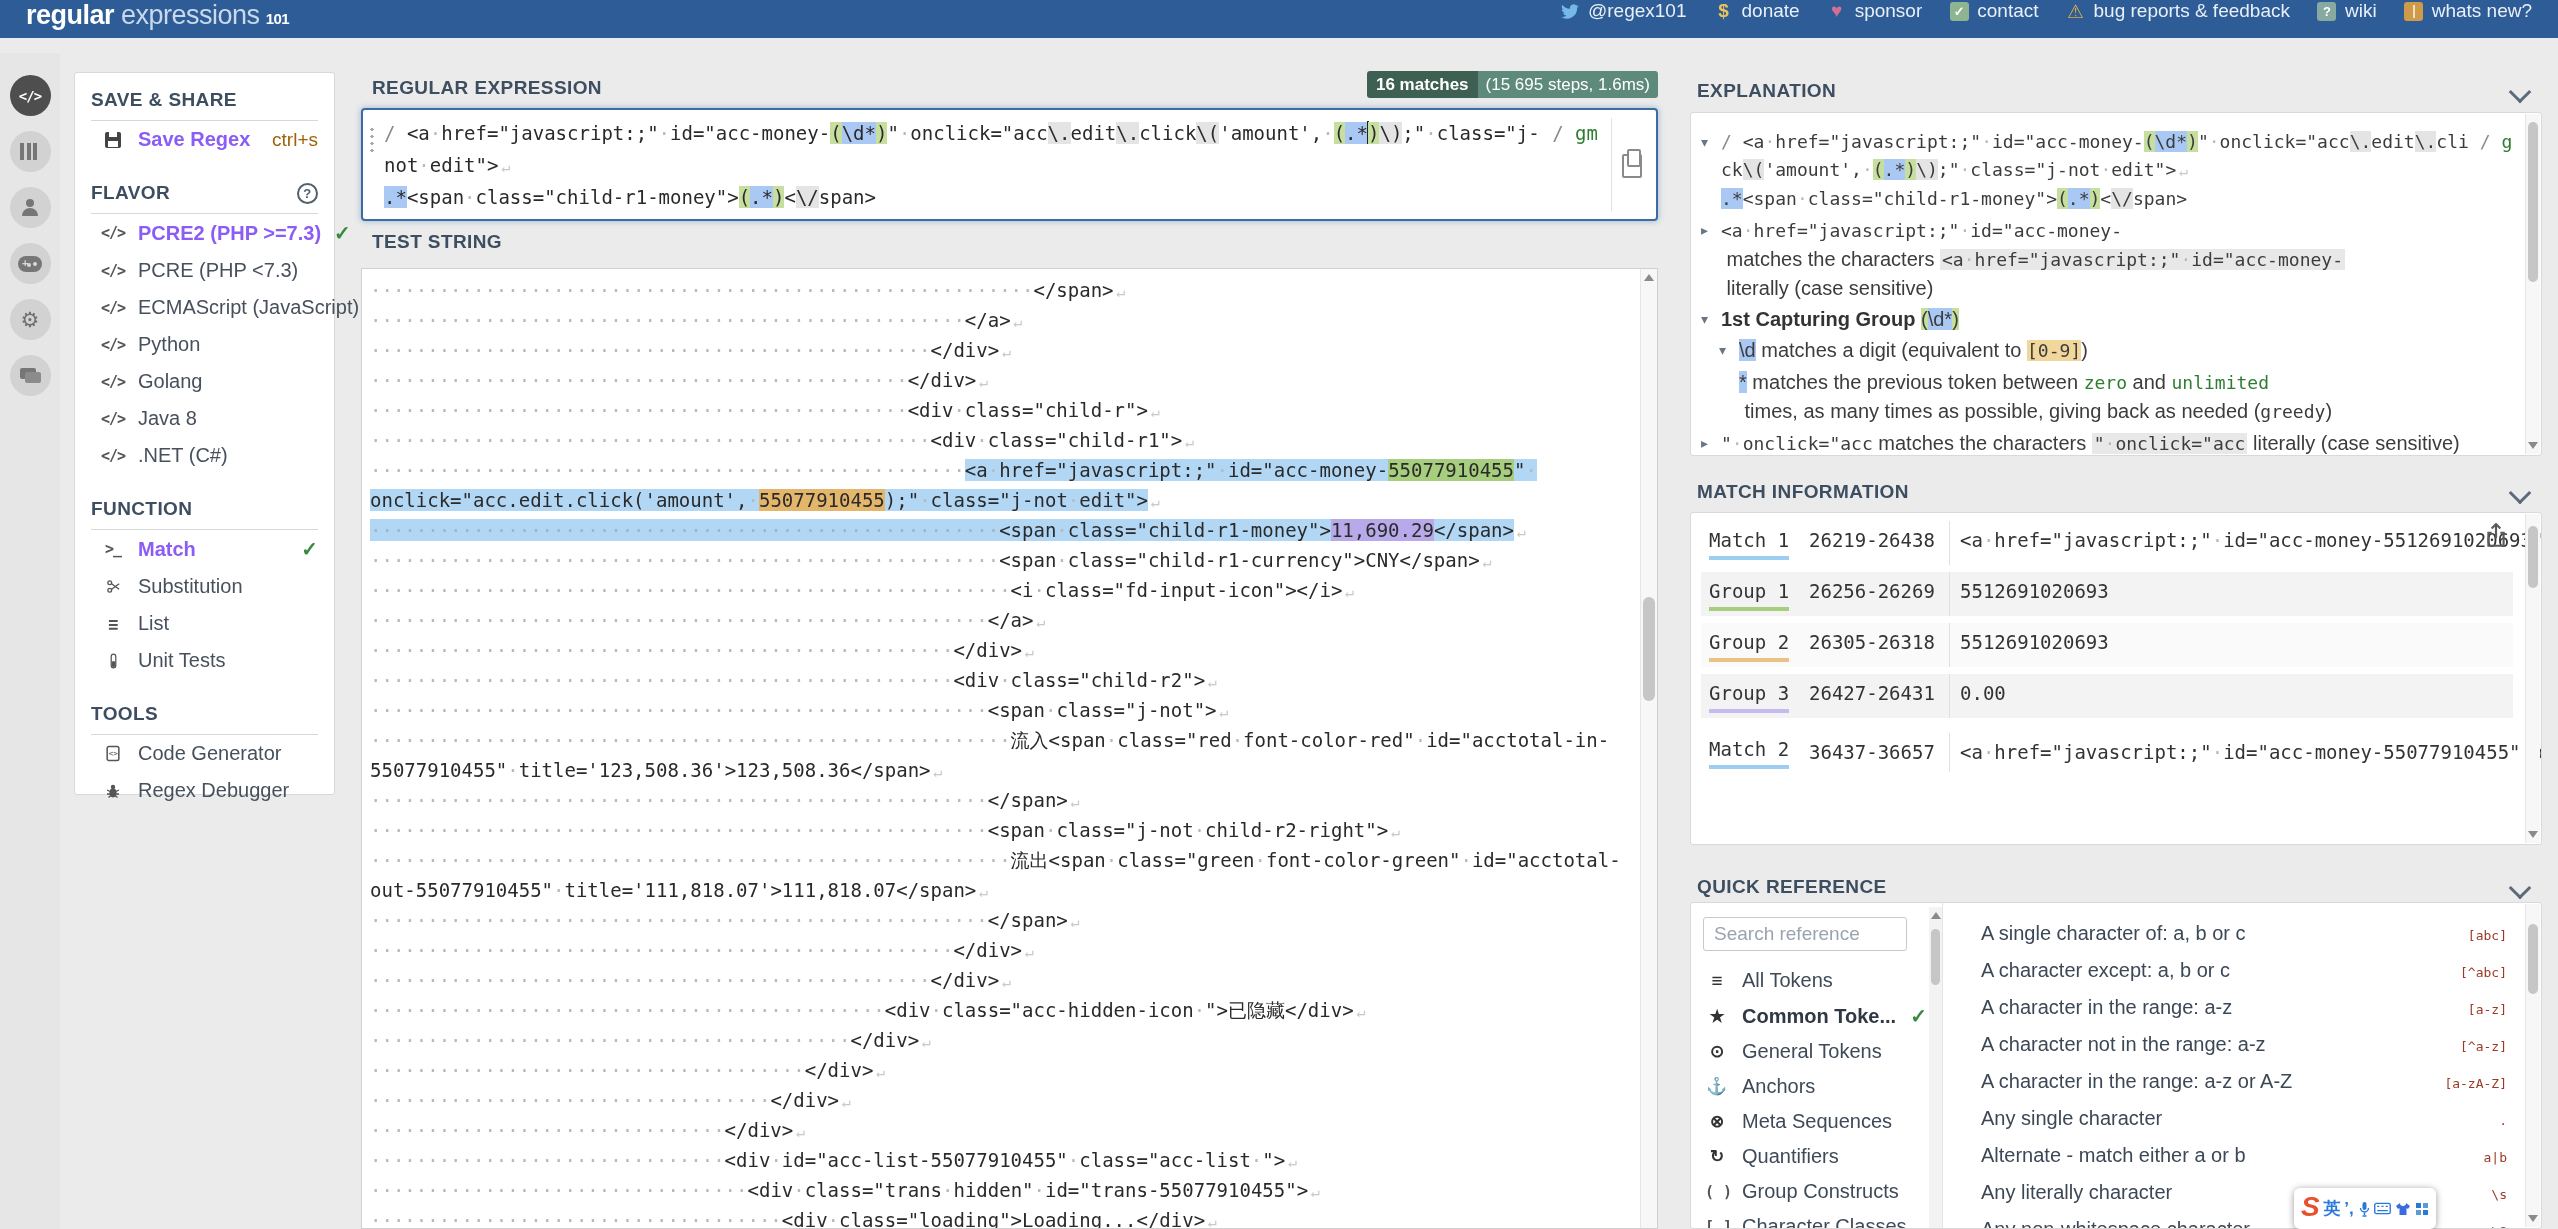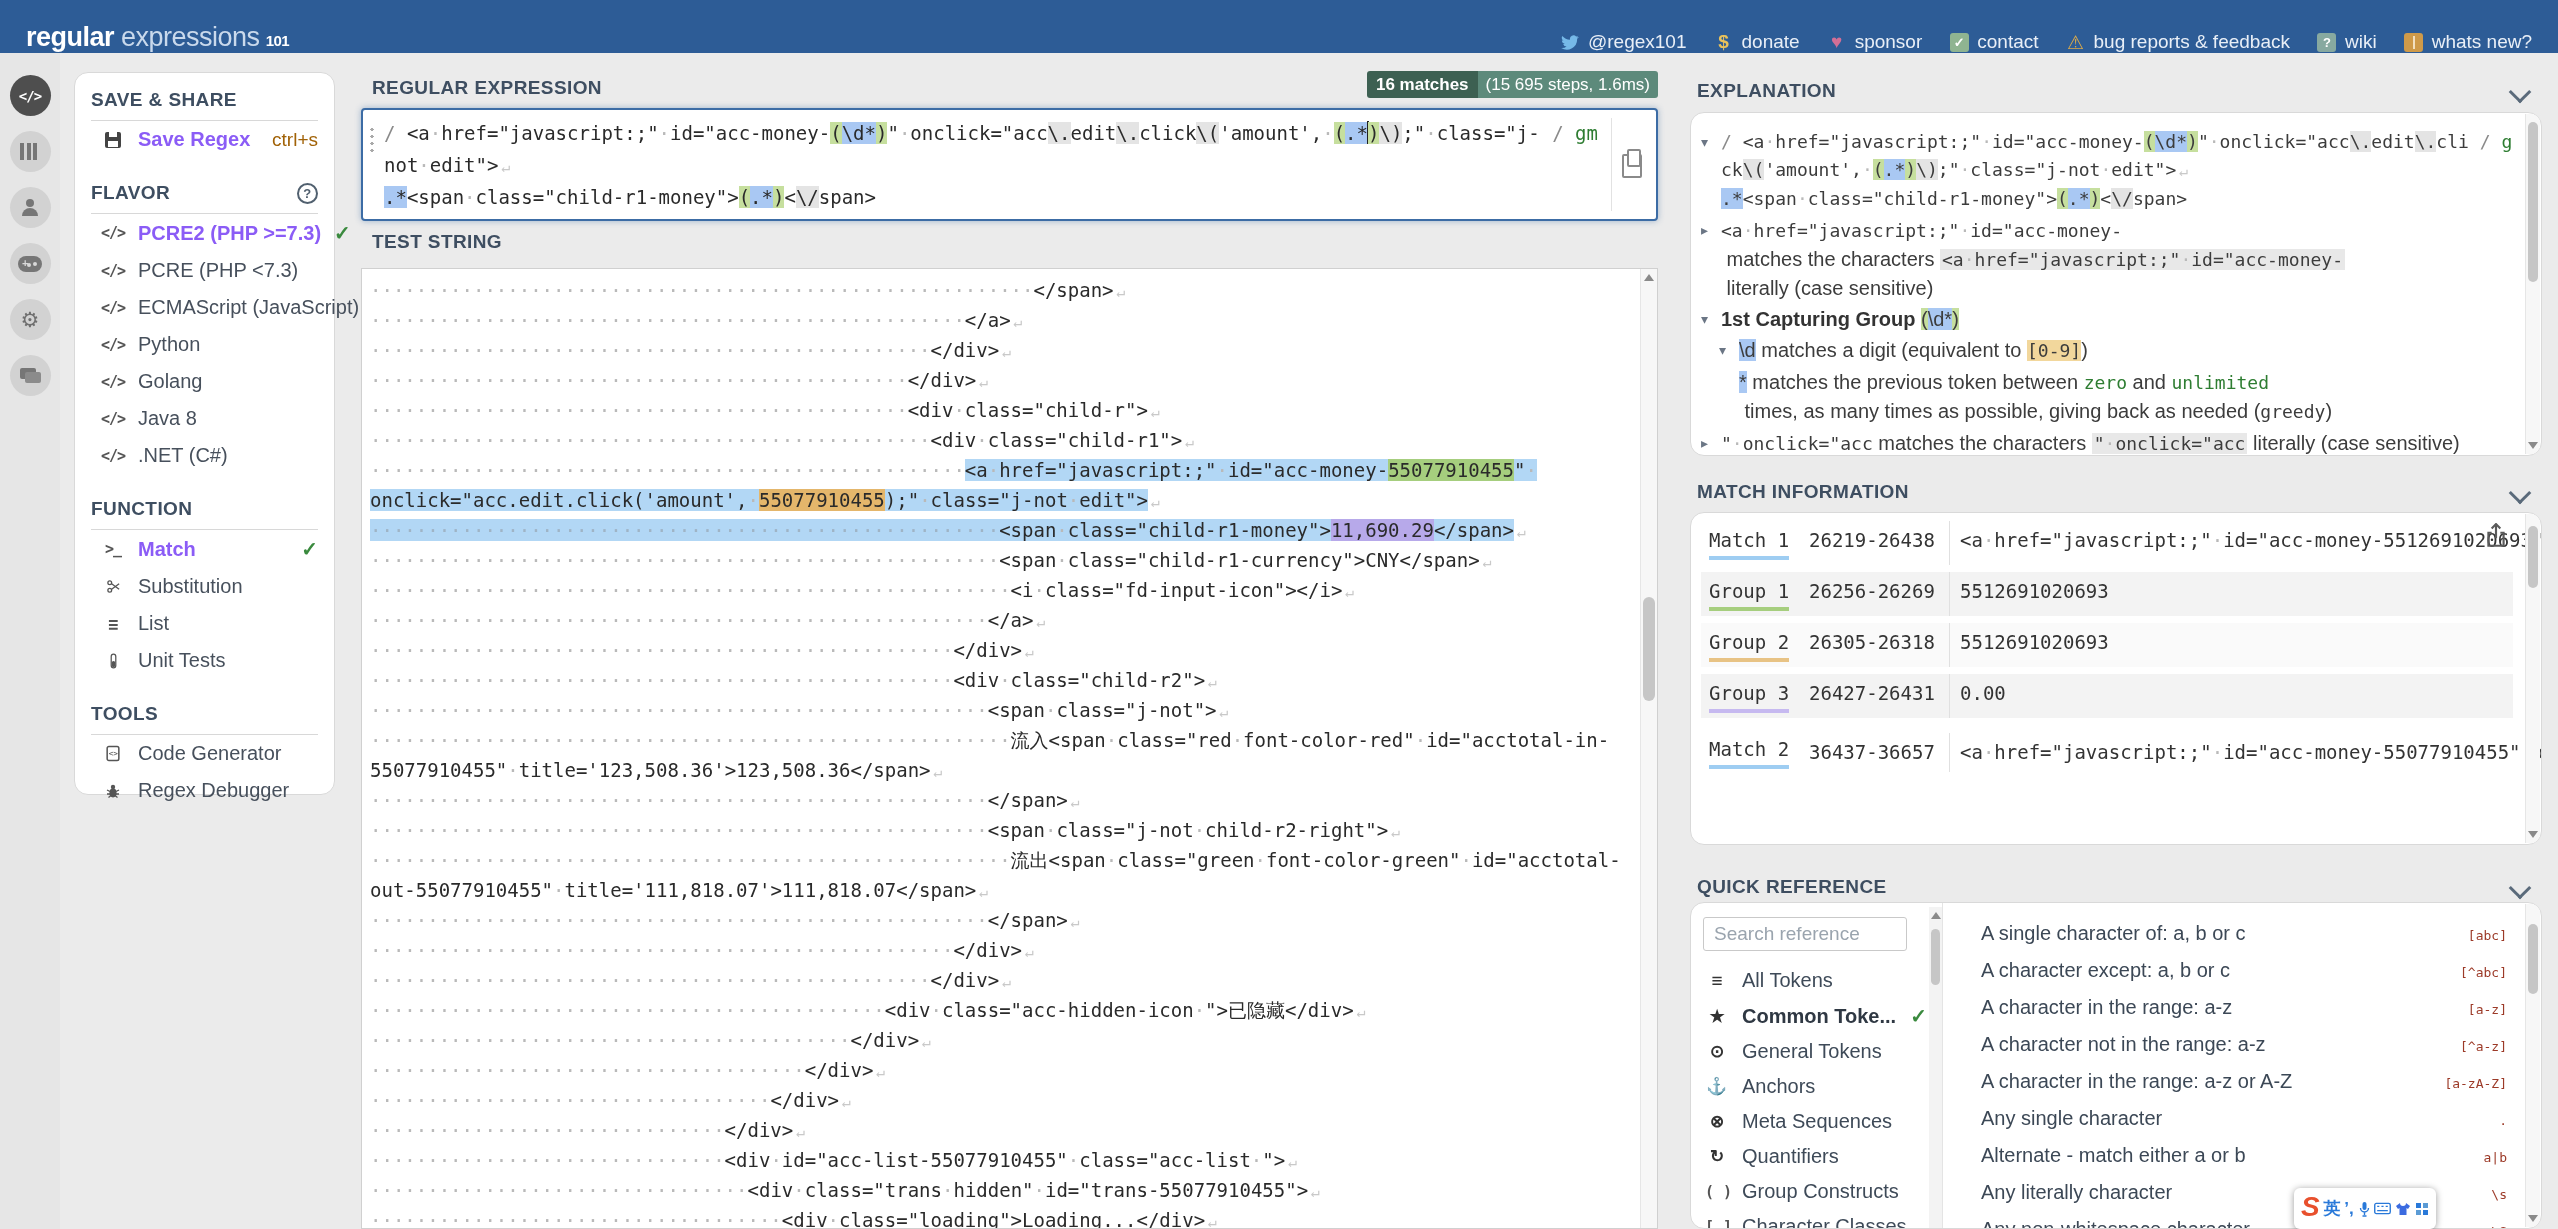--- a/index.html
+++ b/index.html
@@ -1,22 +1,22 @@
 <!DOCTYPE html>
 <html style="--navbar: #2d5c96; --match: #b2d7f5; --g1: #a6ce7e; --g2: #e4b66b; --g3: #b7a9ea; --token-blue: #a9c8f3; --paren-green: #c6df9e; --escape-gray: #e4e4e4; --badge-dark: #3d6052; --badge-light: #5d8a7b; --ref-code: #9c3a28;"><head>
 <meta charset="utf-8">
 <style>
   html,body{margin:0;padding:0;width:2558px;height:1229px;overflow:hidden;background:#ebebeb;
     font-family:"Liberation Sans",sans-serif;color:#3c4856;}
   #app{position:relative;width:2558px;height:1229px;overflow:hidden;}
   .mono{font-family:"DejaVu Sans Mono",monospace;}
 
   
-  #navbar{position:absolute;left:0;top:0;width:2558px;height:53px;background:var(--navbar,#2d5c96);
-    display:flex;align-items:flex-end;padding:0 26px;box-sizing:border-box;z-index:30;}
+  #navbar{position:absolute;left:0;top:0;width:2558px;height:38px;background:var(--navbar,#2d5c96);
+    display:flex;align-items:flex-start;padding:0 26px;box-sizing:border-box;z-index:30;}
   .brand{color:#fff;font-size:27px;letter-spacing:-.5px;cursor:pointer;display:flex;align-items:baseline;}
   .brand b{font-weight:700;}
   .brand .ex{color:#c9d9ec;font-weight:400;margin-left:7px;}
   .brand .v{font-size:15px;font-weight:700;margin-left:6px;color:#fff;}
   #nav-links{margin-left:auto;display:flex;gap:27px;align-items:center;}
   .nav-link{display:flex;align-items:center;gap:8px;font-size:19px;color:#e9eff7;cursor:pointer;white-space:nowrap;}
   .nav-ico{display:inline-flex;align-items:center;justify-content:center;width:20px;height:20px;font-size:18px;}
   .glyph-dollar{color:#e9c25b;font-weight:700;font-size:19px;}
   .glyph-heart{color:#d26f96;font-size:19px;}
   .glyph-warn{color:#ddab4a;font-size:19px;}
@@ -40,21 +40,21 @@
   .ic-person::after{content:"";position:absolute;left:1px;bottom:0;width:16px;height:8px;border-radius:8px 8px 0 0;background:#767676;}
   .ic-pad{width:24px;height:16px;border-radius:8px;background:#767676;position:relative;}
   .ic-pad::before{content:"+";position:absolute;left:4px;top:1px;color:#d8d8d8;font-size:11px;font-weight:700;line-height:13px;}
   .ic-pad::after{content:"";position:absolute;right:5px;top:6px;width:4px;height:4px;border-radius:50%;background:#d8d8d8;box-shadow:-6px 1px 0 #d8d8d8;}
   .ic-gear{font-size:21px;}
   .ic-chat{width:21px;height:15px;position:relative;}
   .ic-chat::before{content:"";position:absolute;left:0;top:0;width:16px;height:11px;background:#767676;border-radius:2px;}
   .ic-chat::after{content:"";position:absolute;left:5px;top:4px;width:16px;height:11px;background:#8b8b8b;border-radius:2px;}
 
   
-  .card{position:absolute;background:#fff;border:1px solid #d9d9d9;border-radius:14px;box-sizing:border-box;}
+  .card{position:absolute;background:#fff;border:1px solid #d9d9d9;border-radius:3px;box-sizing:border-box;}
   #side-card{left:74px;top:72px;width:261px;height:723px;padding:14px 16px;}
   .sec-title{font-size:19px;font-weight:700;color:#3e4e61;letter-spacing:.4px;padding-bottom:9px;
     border-bottom:1px solid #d8d8d8;display:flex;justify-content:space-between;align-items:center;margin-top:24px;}
   .sec-title:first-child{margin-top:2px;}
   .side-item{display:flex;align-items:center;gap:13px;padding:7px 0 7px 10px;font-size:20px;color:#47505c;cursor:pointer;}
   .side-item .lbl{white-space:nowrap;}
   .side-item.sel .lbl{font-weight:700;color:#8b5cf6;}
   .icon-slot{width:24px;flex:none;text-align:center;color:#555;display:inline-flex;justify-content:center;align-items:center;}
   .tx-mono{font-family:"DejaVu Sans Mono",monospace;font-size:15px;font-weight:700;color:#555;letter-spacing:-1px;}
   .chk{margin-left:auto;color:#3a8a3e;font-weight:700;font-size:20px;}

